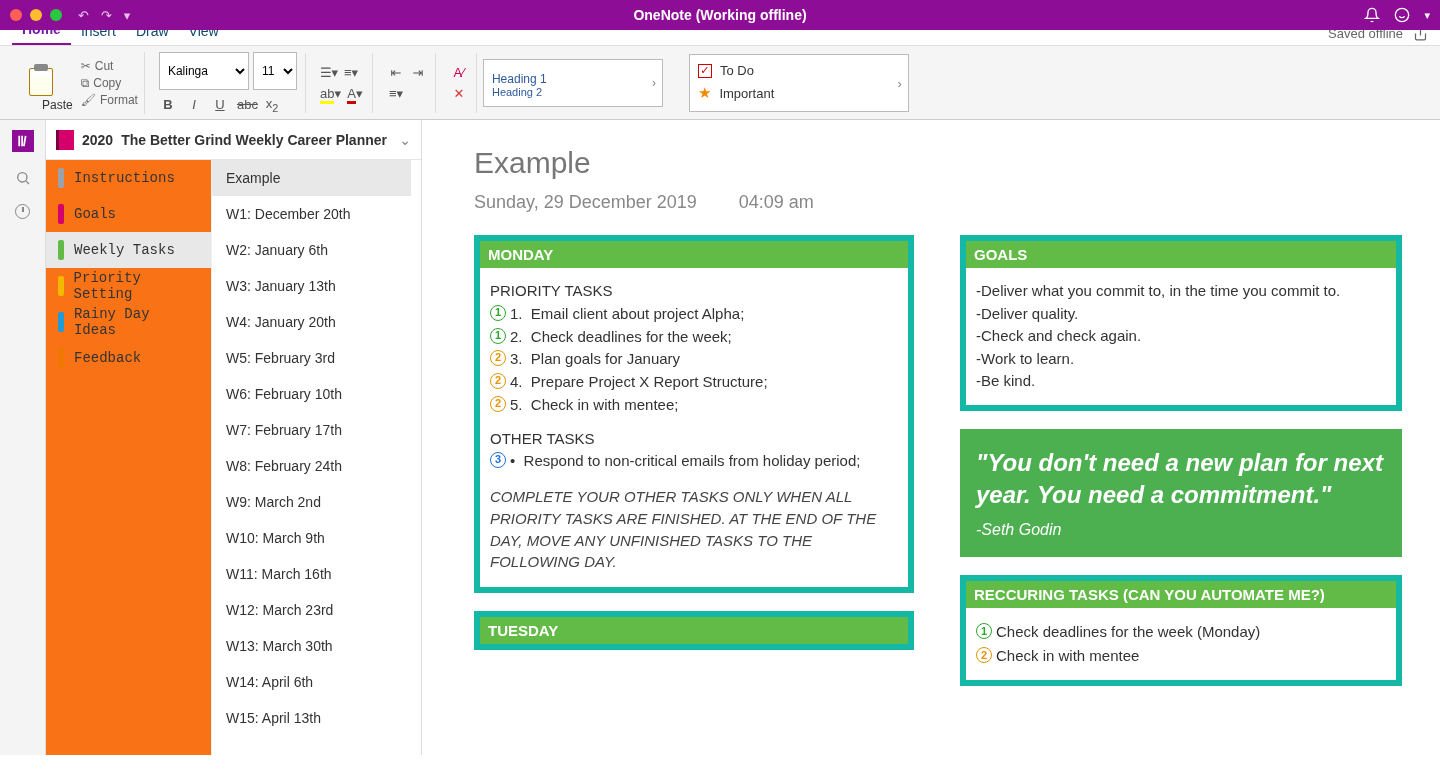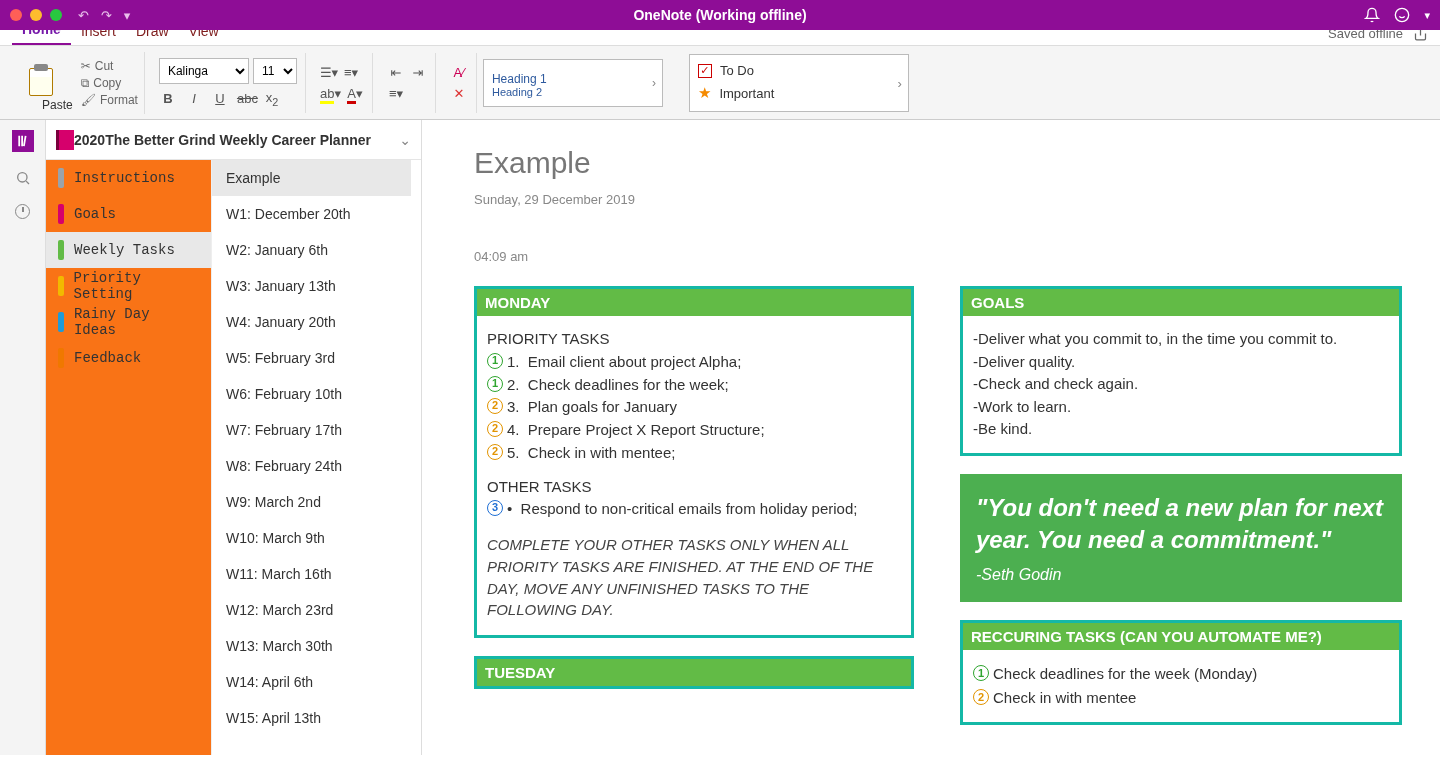--- a/index.html
+++ b/index.html
@@ -5,66 +5,66 @@
 *{margin:0;padding:0;box-sizing:border-box;}
 body{font-family:"Segoe UI","Helvetica Neue",Arial,sans-serif;font-size:13px;color:#333;background:#fff;overflow:hidden;width:1440px;height:769px;}
 .titlebar{height:30px;background:#8e0d96;display:flex;align-items:center;color:#fff;padding:0 10px;position:relative;}
 .tb-dots{display:flex;gap:8px;}
 .dot{width:12px;height:12px;border-radius:50%;}
 .dot.r{background:#ff5f57;}.dot.y{background:#febc2e;}.dot.g{background:#28c840;}
 .tb-qat{display:flex;gap:12px;margin-left:16px;color:#e9bfeb;}
 .tb-title{position:absolute;left:50%;transform:translateX(-50%);font-size:14px;font-weight:600;}
 .tb-right{margin-left:auto;display:flex;gap:14px;align-items:center;}
 .tabsbar{height:16px;display:flex;align-items:flex-end;padding:0 12px;border-bottom:1px solid #ddd;background:#fff;}
-.tab{padding:6px 10px;font-size:14px;color:#7f1d1d;cursor:pointer;}
+.tab{padding:6px 10px;font-size:14px;color:#0c4a6e;cursor:pointer;}
 .tab.active{color:#7719aa;font-weight:600;border-bottom:2px solid #8e0d96;}
 .tabs-right{margin-left:auto;display:flex;gap:10px;align-items:flex-end;font-size:13px;color:#666;padding-bottom:4px;}
 .ribbon{height:74px;background:#f5f5f5;border-bottom:1px solid #ccc;display:flex;align-items:center;padding:4px 10px;gap:6px;}
 .rgroup{display:flex;flex-direction:column;justify-content:center;height:60px;border-right:1px solid #ddd;padding:0 8px;}
 .paste-grp{display:flex;align-items:center;gap:8px;border-right:1px solid #ddd;padding-right:6px;height:62px;}
 .paste-btn{display:flex;flex-direction:column;align-items:center;justify-content:flex-end;gap:2px;height:58px;}
 .paste-ico{width:24px;height:28px;border:1.5px solid #b07a00;border-radius:2px;background:linear-gradient(#fff 30%,#ffe 30%);position:relative;}
 .paste-ico:before{content:"";position:absolute;top:-5px;left:4px;right:4px;height:7px;background:#888;border-radius:2px;}
 .mini-col{display:flex;flex-direction:column;gap:3px;font-size:12px;color:#666;}
 .mini-row{display:flex;align-items:center;gap:4px;}
 .font-row{display:flex;gap:4px;align-items:center;}
-.sel{border:1px solid #bbb;background:#fff;font-size:12px;padding:4px 4px;}
+.sel{border:1px solid #bbb;background:#fff;font-size:12px;padding:10px 4px;}
 .sel.font{width:90px;}.sel.size{width:44px;}
 .fmt-row{display:flex;gap:8px;align-items:center;margin-top:6px;}
 .btn-ico{width:18px;text-align:center;color:#555;font-size:13px;}
 .headings-box{border:1px solid #bbb;background:#fff;width:180px;height:48px;display:flex;flex-direction:column;justify-content:space-around;padding:12px 8px;font-size:12px;color:#2e5a9e;position:relative;}
 .headings-box .arr{position:absolute;right:6px;top:50%;transform:translateY(-50%);color:#888;}
 .tags-box{border:1px solid #bbb;background:#fff;width:220px;height:58px;display:flex;flex-direction:column;justify-content:center;gap:6px;padding:4px 8px;font-size:13px;position:relative;}
 .tag-row{display:flex;align-items:center;gap:8px;}
 .chk{width:14px;height:14px;border:1.5px solid #c00;display:inline-flex;align-items:center;justify-content:center;color:#c00;font-size:11px;}
 .star{color:#f58a00;font-size:15px;}
 .content{display:flex;height:635px;}
 .vrail{width:46px;background:#f4f4f4;border-right:1px solid #ddd;display:flex;flex-direction:column;align-items:center;padding-top:10px;gap:18px;}
 .vrail .books{width:22px;height:22px;background:#8e0d96;color:#fff;display:flex;align-items:center;justify-content:center;font-size:13px;}
 .vrail .ic{color:#888;font-size:16px;}
 .navcol{width:376px;display:flex;flex-direction:column;border-right:1px solid #ddd;background:#fff;}
-.nb-header{height:40px;display:flex;align-items:center;padding:0 10px;border-bottom:1px solid #e5e5e5;font-size:14px;}
+.nb-header{height:40px;display:flex;align-items:center;gap:8px;padding:0 10px;border-bottom:1px solid #e5e5e5;font-size:14px;}
 .nb-ico{width:18px;height:20px;background:#d6006c;border-left:3px solid #7a003d;}
 .nb-year{font-weight:700;}
 .nb-title{font-weight:600;}
 .chev{color:#888;margin-left:auto;}
 .split{display:flex;flex:1;}
 .sections{width:165px;background:#f97316;font-family:Liberation Mono, monospace;}
 .pages{width:200px;background:#fff;border-left:1px solid #eee;}
 .sec-item{height:36px;display:flex;align-items:center;gap:10px;padding:0 12px;font-size:14px;cursor:pointer;}
 .sec-item.selected{background:#e8e8e8;}
 .ctab{width:6px;height:20px;border-radius:2px;}
 .page-item{height:36px;display:flex;align-items:center;padding:0 14px;font-size:14px;cursor:pointer;}
 .page-item.selected{background:#e8e8e8;}
 .page{flex:1;padding:26px 0 0 52px;overflow:auto;}
 .ptitle{font-size:30px;color:#777;font-weight:400;}
-.pmeta{display:flex;gap:42px;color:#888;font-size:13px;margin-top:12px;flex-direction:column;}
+.pmeta{display:flex;gap:42px;color:#888;font-size:18px;margin-top:12px;}
 .cards{display:flex;gap:46px;margin-top:22px;}
 .col1{width:440px;}.col2{width:442px;}
-.card{border:3px solid #14b8a6;margin-bottom:18px;}
+.card{border:6px solid #14b8a6;margin-bottom:18px;}
 .chead{background:#62bb46;color:#fff;font-weight:600;padding:5px 8px;font-size:15px;}
 .cbody{padding:12px 10px 14px 10px;font-size:15px;line-height:1.45;}
 .cbody2{padding:12px 10px;font-size:15px;line-height:1.5;}
 .task{display:flex;align-items:flex-start;gap:4px;margin:1px 0;}
 .prio{width:16px;height:16px;border-radius:50%;display:inline-flex;align-items:center;justify-content:center;font-size:11px;font-weight:700;border:1.5px solid;margin-top:2px;}
 .p1{border-color:#2fa52f;color:#2fa52f;}
 .p2{border-color:#e29400;color:#e29400;}
 .p3{border-color:#1f6fd4;color:#1f6fd4;}
 .ital{font-style:italic;color:#444;margin-top:14px;}
 .sub{font-size:15px;margin-top:12px;}

